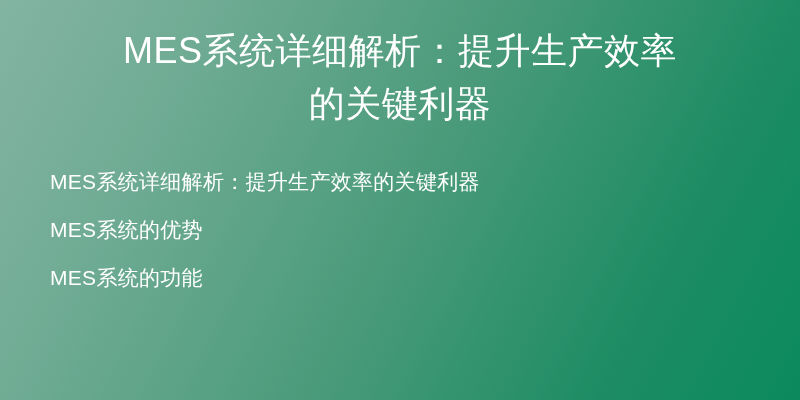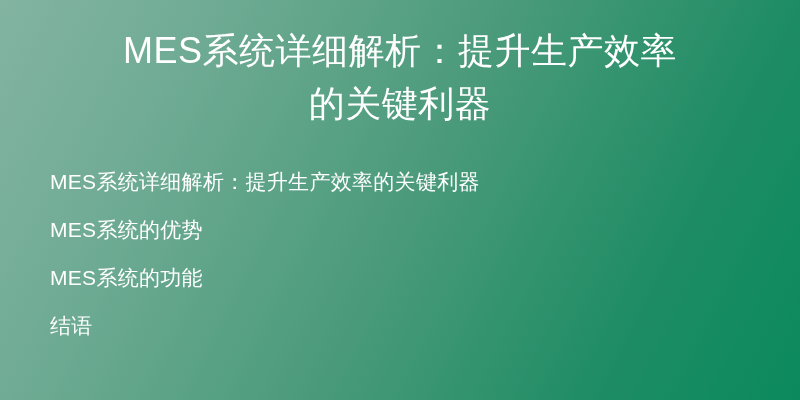--- a/index.html
+++ b/index.html
@@ -63,16 +63,15 @@
 <div id="card">
 
   <div id="title-block">
     <h1 id="title-text">MES系统详细解析：提升生产效率的关键利器</h1>
   </div>
 
   <div id="outline-block">
     <div class="outline-item">MES系统详细解析：提升生产效率的关键利器</div>
     <div class="outline-item">MES系统的优势</div>
     <div class="outline-item">MES系统的功能</div>
-    <div class="outline-item">结语</div>
   </div>
 
 </div>
 
 </body></html>

